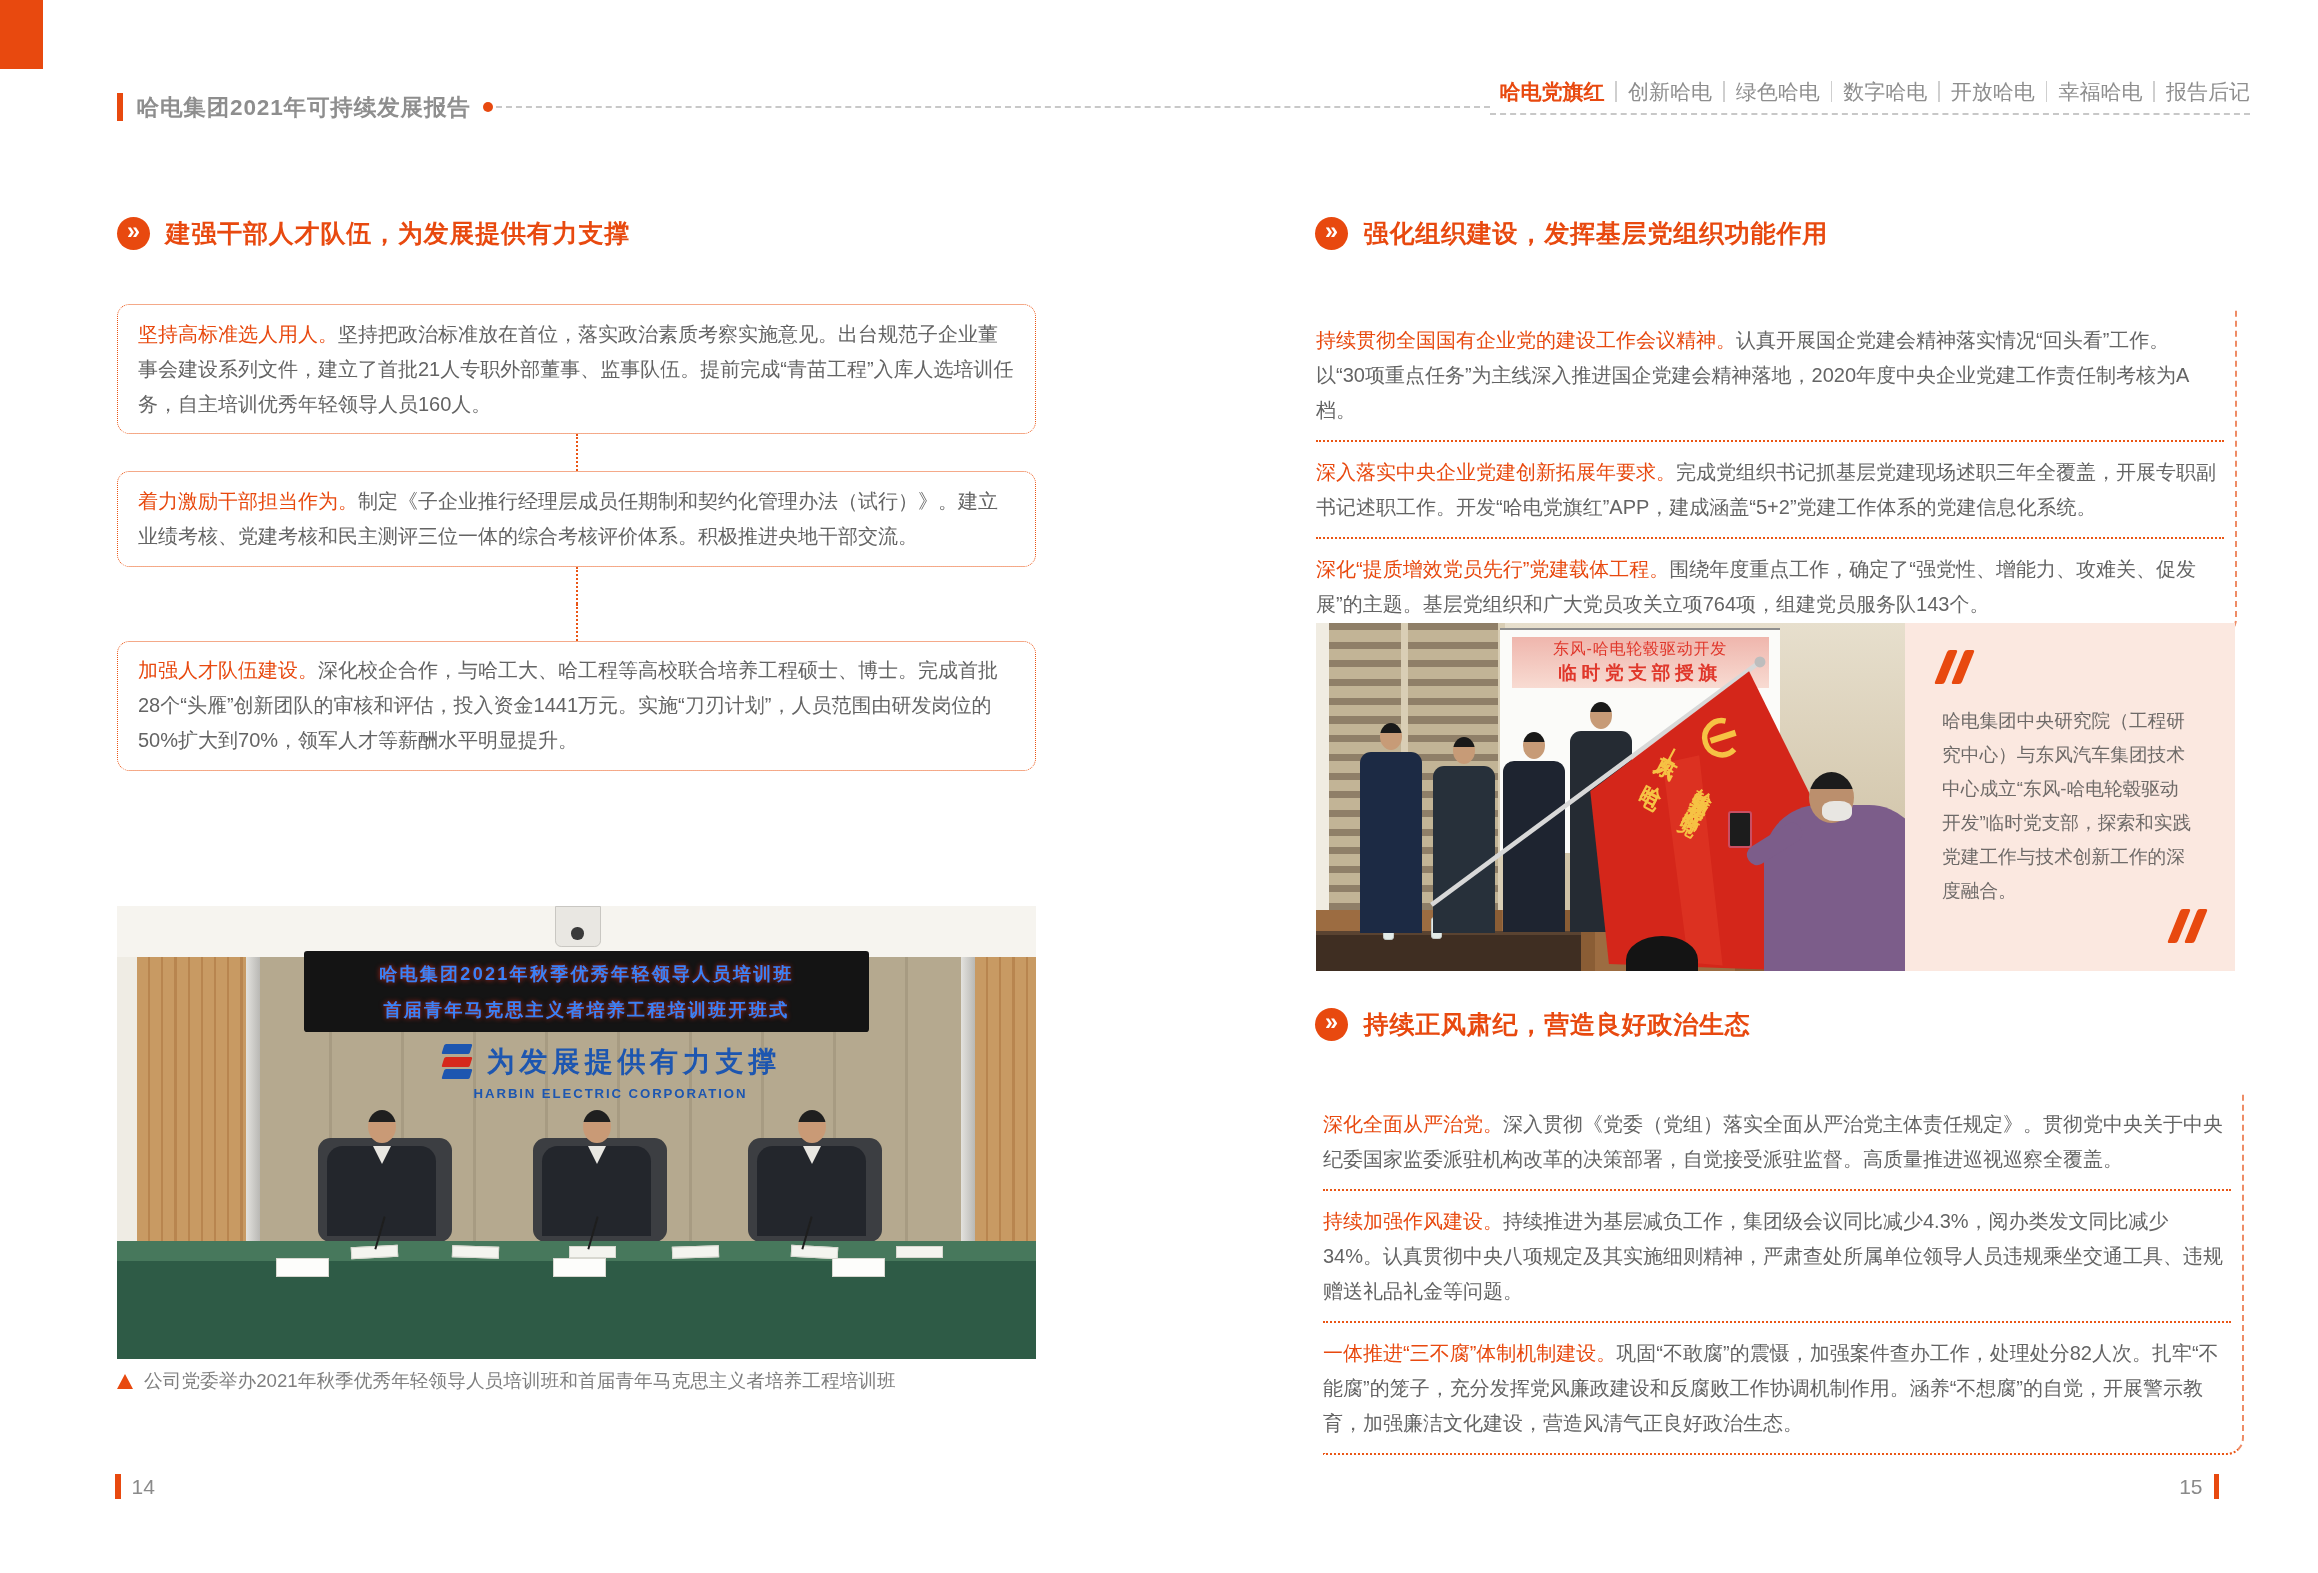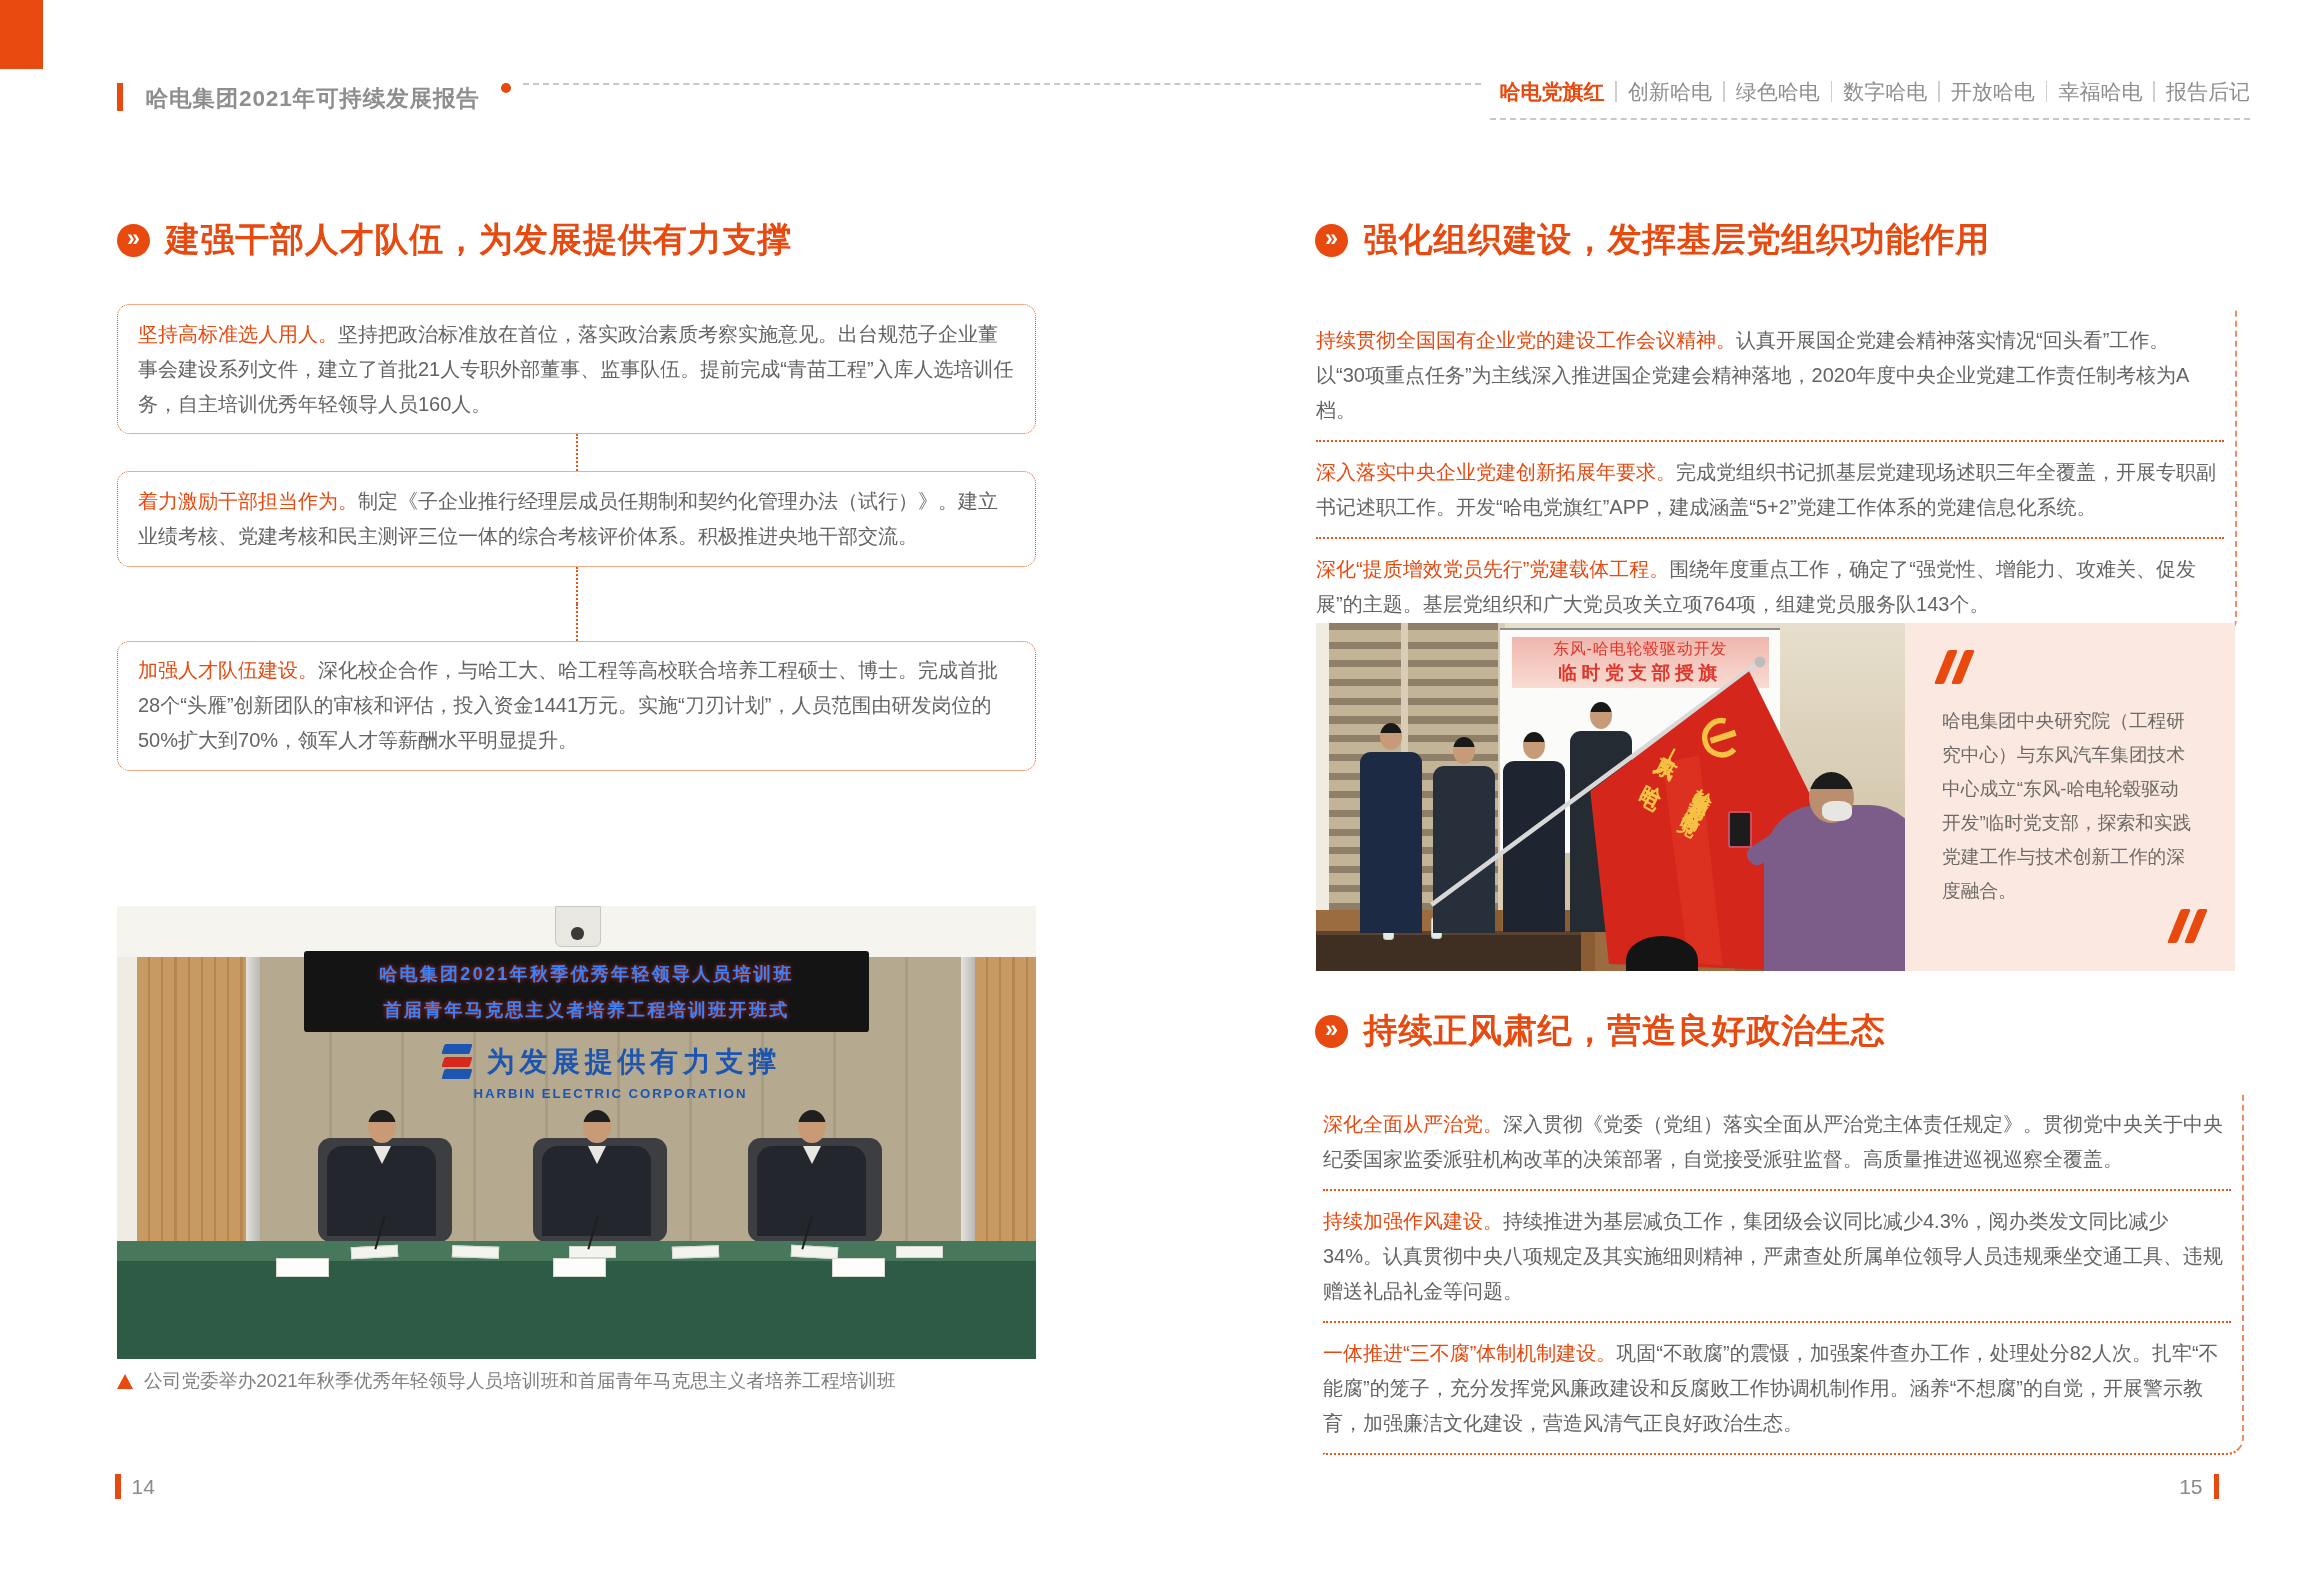--- a/index.html
+++ b/index.html
@@ -3,33 +3,33 @@
 <meta charset="utf-8">
 <style>
   html,body{margin:0;padding:0;}
   body{
     width:2319px;height:1573px;position:relative;overflow:hidden;background:#ffffff;
     font-family:"Liberation Sans","DejaVu Sans",sans-serif;
   }
   
   .corner{position:absolute;left:0;top:0;width:43px;height:69px;background:#e8490f;}
   
-  .hdr{position:absolute;left:117px;right:69px;top:83px;height:48px;display:flex;gap:9px;}
+  .hdr{position:absolute;left:117px;right:69px;top:83px;height:48px;display:flex;align-items:center;}
   .hdr-bar{width:5.5px;height:28px;background:#e8490f;flex:0 0 auto;}
   .hdr-title{margin-left:14px;font-size:22.6px;font-weight:bold;color:#8e8e8e;letter-spacing:0.8px;white-space:nowrap;}
   .hdr-dot{width:10px;height:10px;border-radius:50%;background:#e8490f;margin-left:12.5px;flex:0 0 auto;}
   .hdr-dash{flex:1 1 auto;height:0;border-top:2.3px dashed #c8c8c8;margin-left:3.1px;}
   .hdr-nav{display:flex;align-items:center;padding:0 0 7px 9.3px;border-bottom:2.3px dashed #c8c8c8;transform:translateY(-11px);}
   .nav-item{font-size:21px;color:#8e8e8e;white-space:nowrap;}
   .nav-item.active{color:#e8490f;font-weight:bold;}
   .nav-sep{width:1.6px;height:21px;background:#cfcfcf;margin:0 11px;}
   
   .sec{position:absolute;display:flex;align-items:center;gap:15.6px;}
   .sec-icon{width:33px;height:33px;border-radius:50%;background:#e8490f;color:#fff;display:flex;align-items:center;justify-content:center;font-size:23.4px;font-weight:bold;padding-bottom:3.1px;box-sizing:border-box;}
-  .sec-title{font-size:34px;font-weight:bold;color:#e8490f;letter-spacing:0.8px;}
+  .sec-title{font-size:25px;font-weight:bold;color:#e8490f;letter-spacing:0.8px;}
   
   .lcol{position:absolute;left:117px;top:304px;width:919px;}
   .obox{border:1.6px dotted #ea5514;border-radius:12.5px;padding:11.7px 20px;box-sizing:border-box;}
   .btext{margin:0;font-size:20px;line-height:35px;color:#646464;}
   .lead{color:#e8490f;}
   .connector{width:0;height:37px;border-left:2.3px dotted #ea5514;margin:0 auto;}
   
   .rblock{position:absolute;left:1316px;width:921px;box-sizing:border-box;border-right:2.3px dashed #ee8c66;border-bottom:2.3px dotted #ea5514;border-bottom-right-radius:17px;padding-right:11px;}
   .rpara{padding:12.5px 6.2px 12.5px 0;margin:0;font-size:20px;line-height:35px;color:#646464;}
   .rpara + .rpara{border-top:2.3px dotted #ea5514;}

